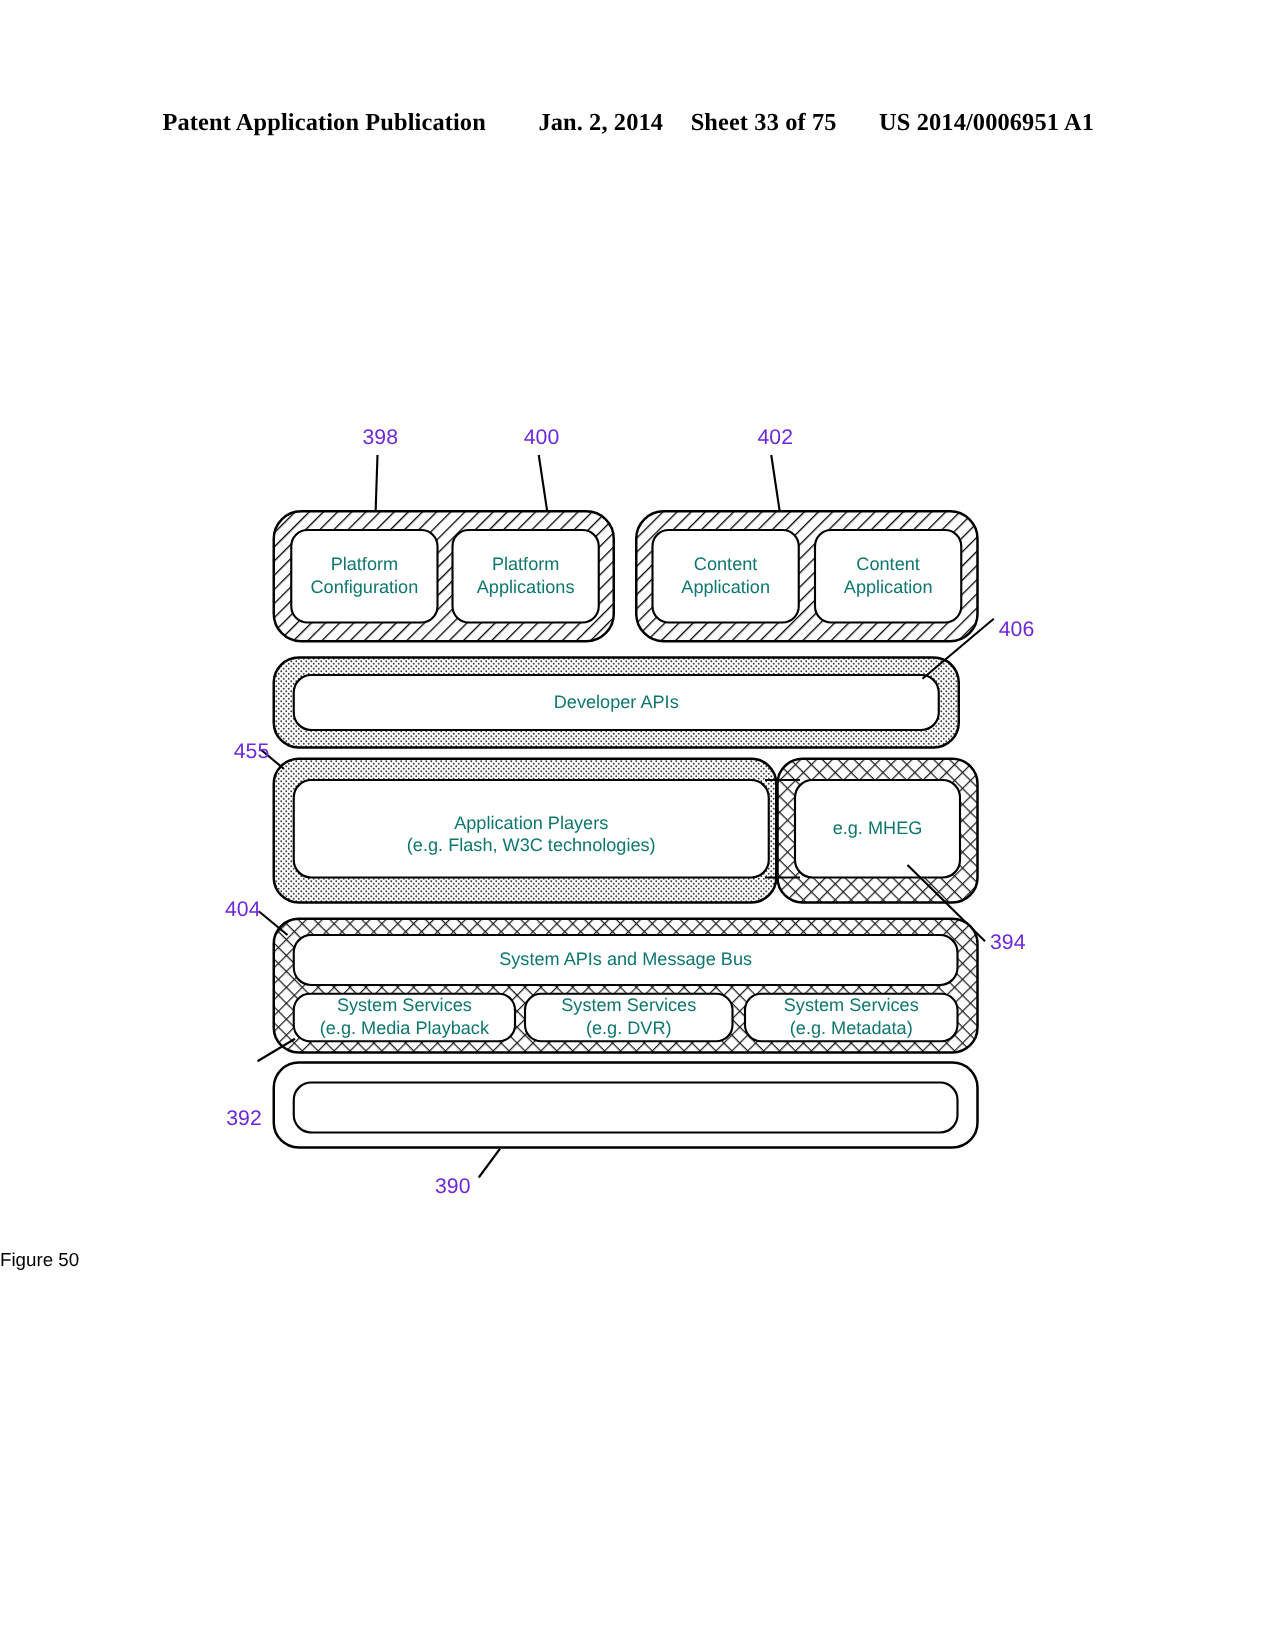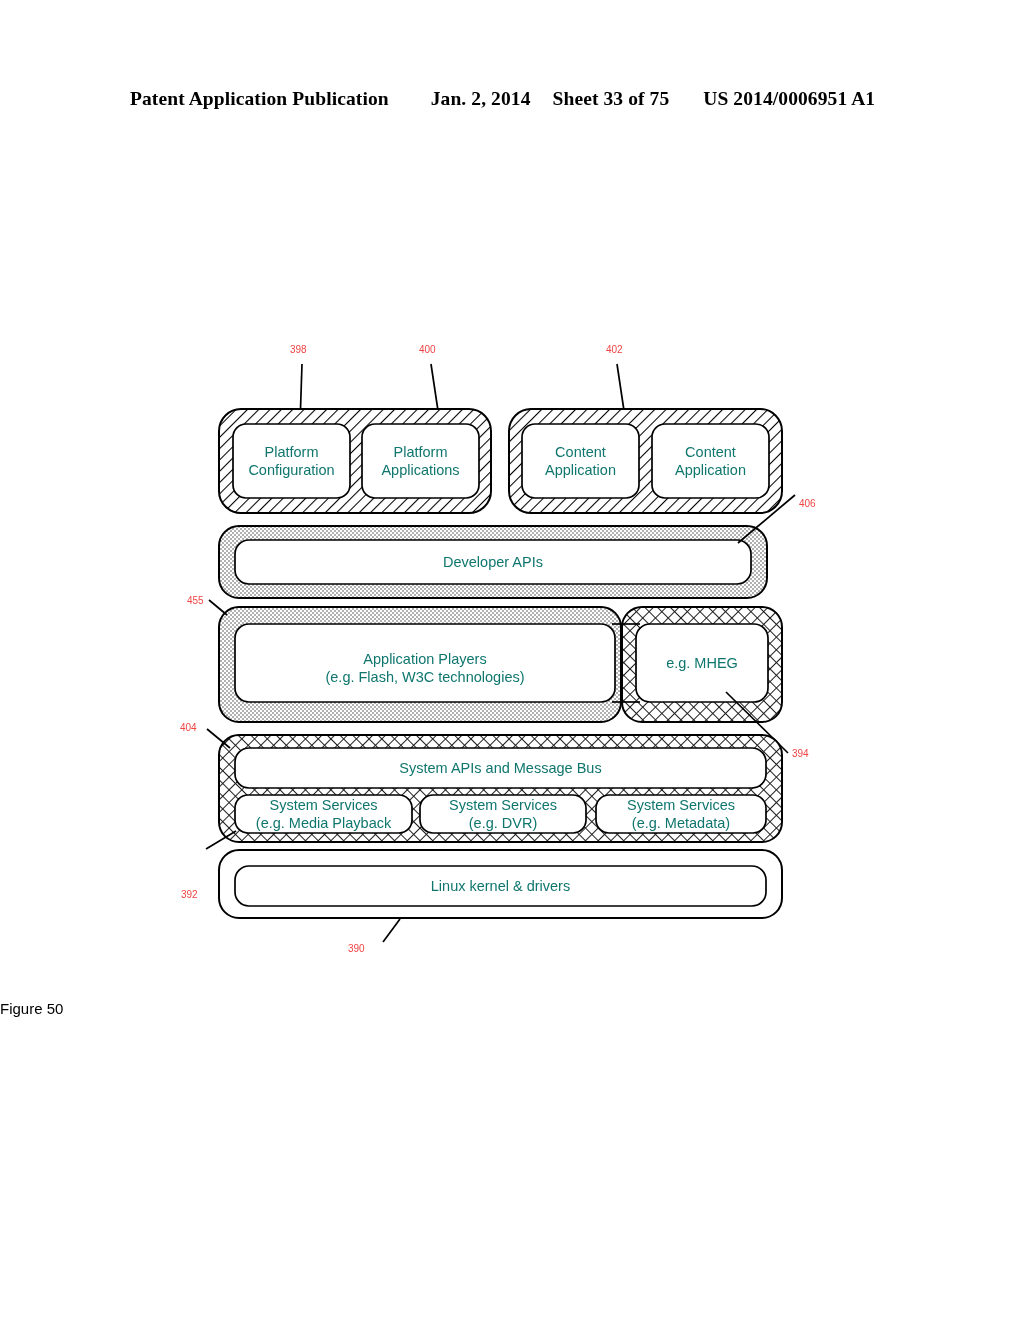--- a/index.html
+++ b/index.html
@@ -62,23 +62,23 @@
     color: #0f766e;
     white-space: pre-line;
     display: flex;
     align-items: center;
     justify-content: center;
     pointer-events: none;
   }
   .numlbl {
     position: absolute;
     font-family: "Liberation Sans", sans-serif;
-    font-size: 10px;
+    font-size: 17px;
     line-height: 17px;
-    color: #ef4444;
+    color: #6d28d9;
   }
   #fig-caption {
     position: absolute;
     left: 0;
     top: 1000px;
     width: 1024px;
     text-align: left;
     font-family: "Liberation Sans", sans-serif;
     font-size: 15px;
   }
@@ -192,16 +192,15 @@
 
   <div class="lbl" style="left:636px; top:624px; width:132px; height:78px;">e.g. MHEG</div>
 
   <div class="lbl" style="left:235px; top:793px; width:177px; height:42px;">System Services
 (e.g. Media Playback</div>
   <div class="lbl" style="left:420px; top:793px; width:166px; height:42px;">System Services
 (e.g. DVR)</div>
   <div class="lbl" style="left:596px; top:793px; width:170px; height:42px;">System Services
 (e.g. Metadata)</div>
 
-  <div class="lbl" style="left:235px; top:866px; width:531px; height:40px;">Linux kernel &amp; drivers</div>
 </div>
 
 <div id="fig-caption">Figure 50</div>
 
 </body></html>

